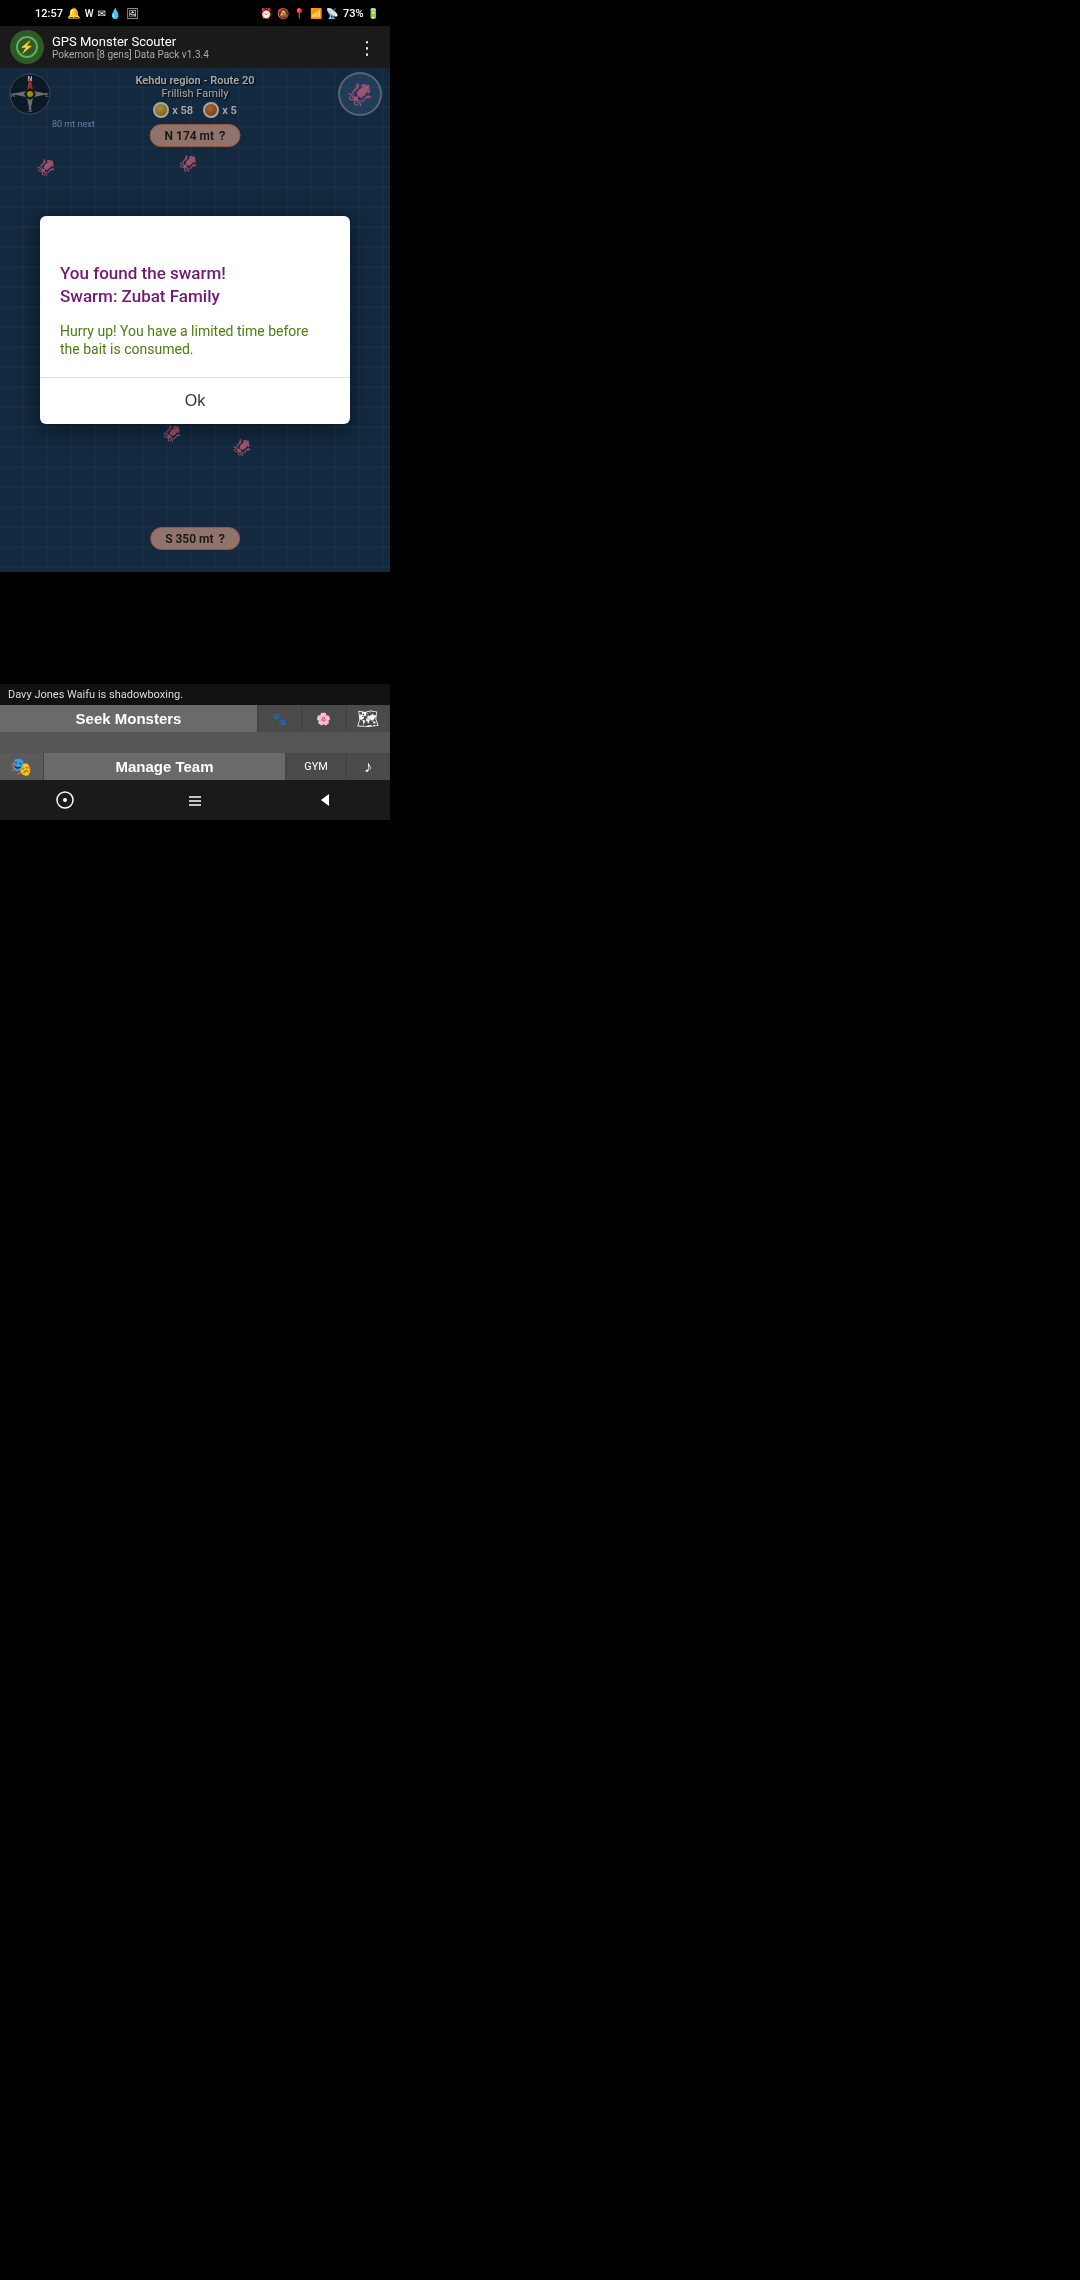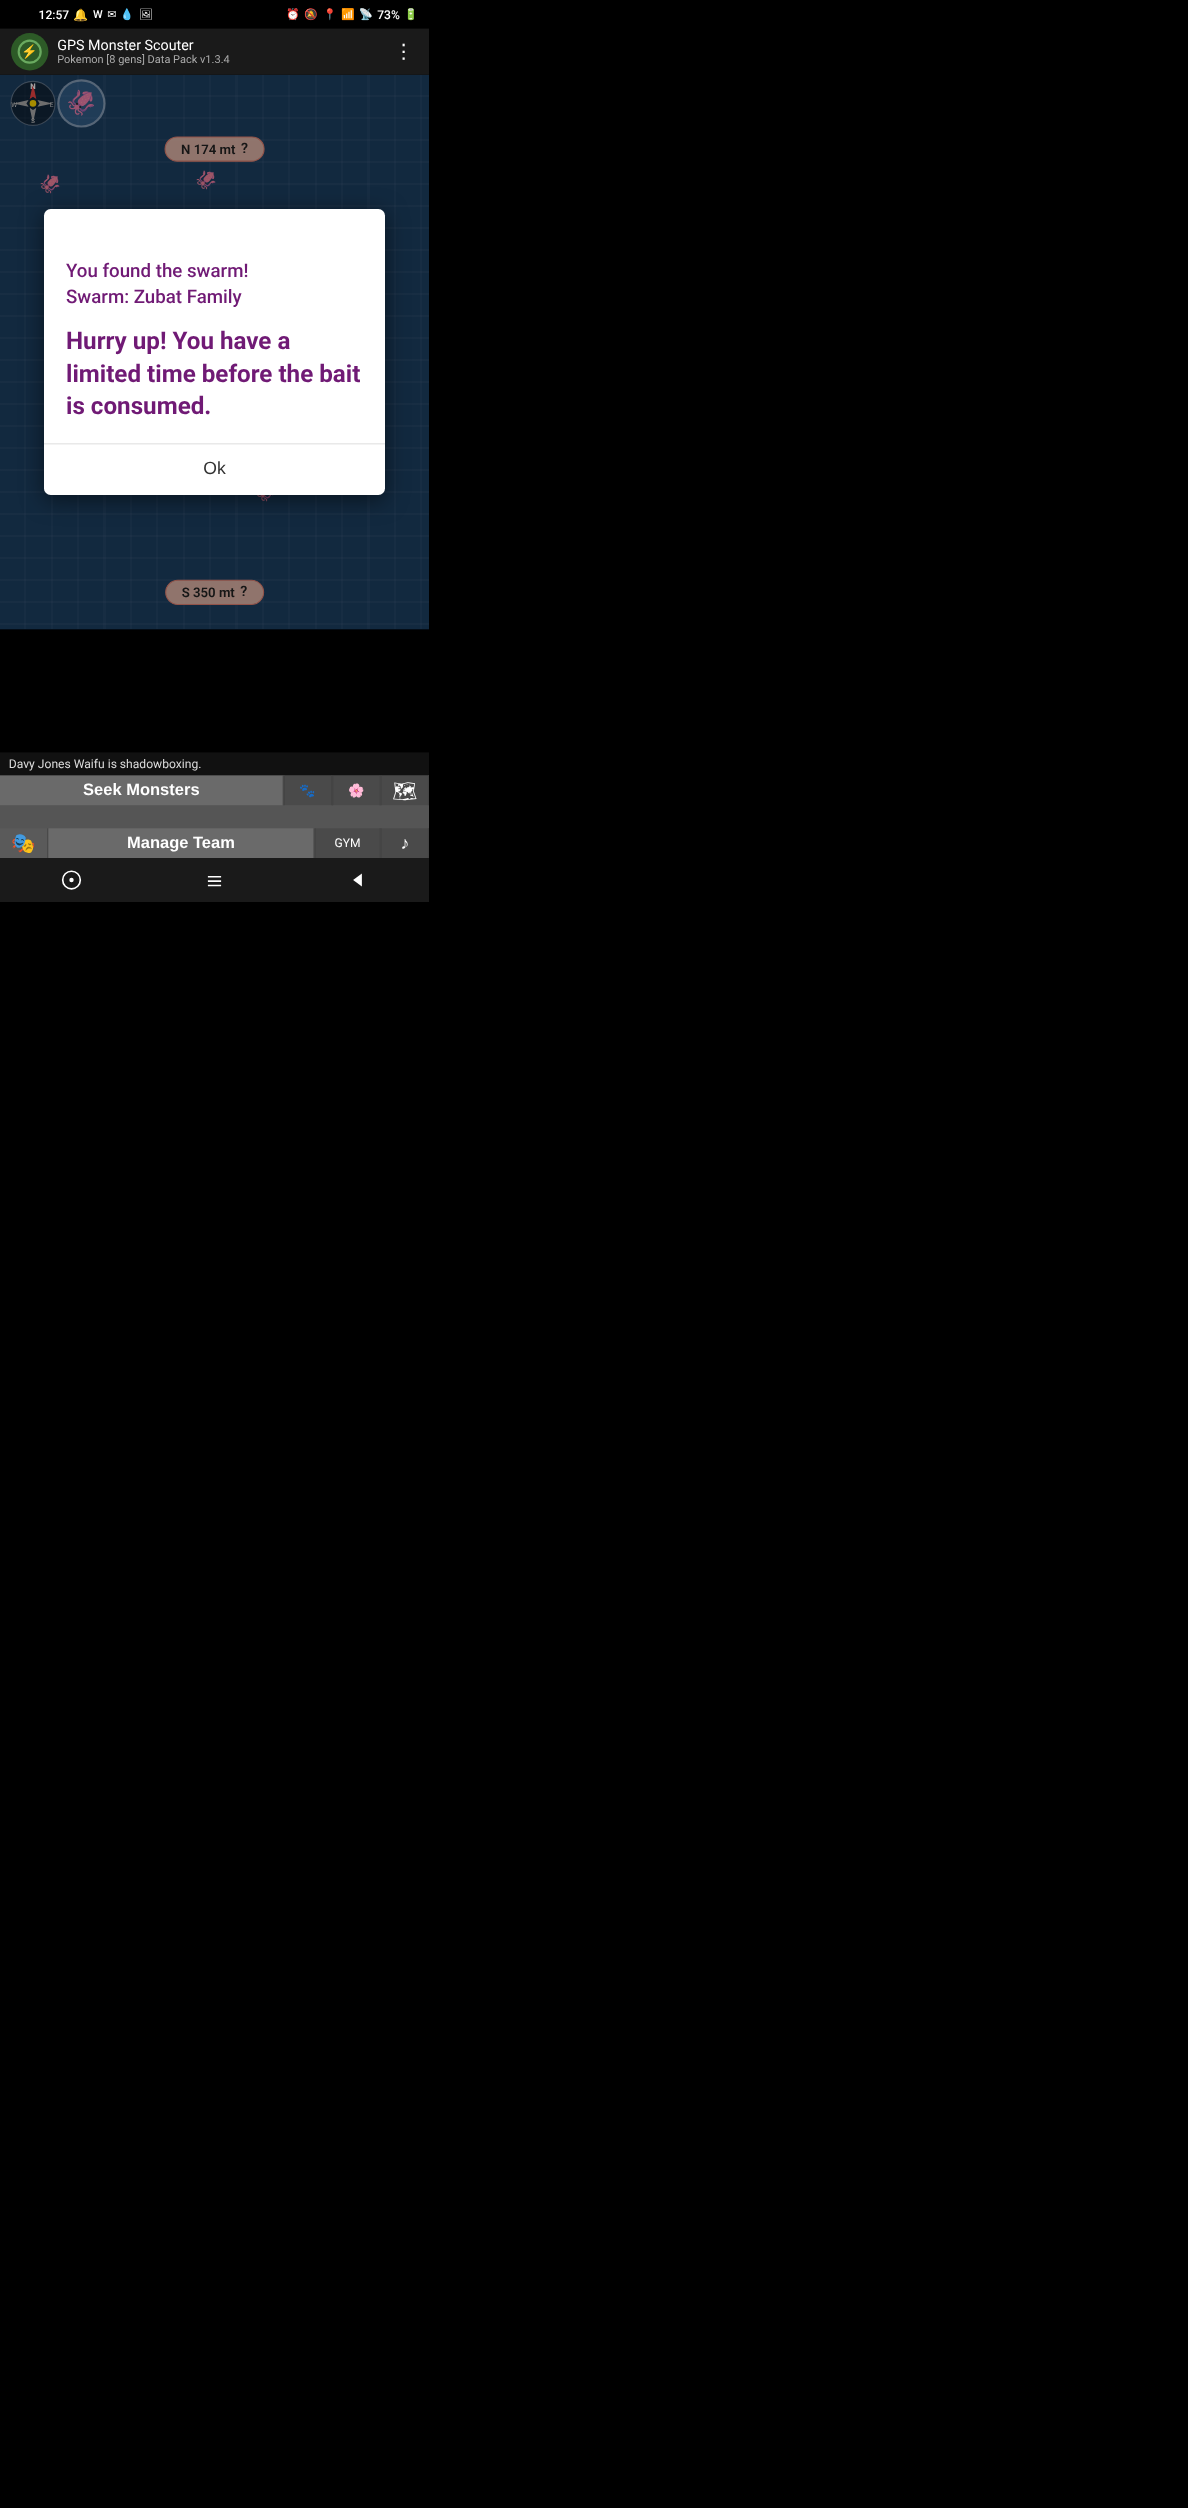--- a/index.html
+++ b/index.html
@@ -204,24 +204,23 @@
     }
     .modal-text-main {
       font-size: 17px;
       font-weight: 500;
       color: #701a75;
       line-height: 1.35;
       margin-bottom: 14px;
       margin-top: 24px;
     }
     .modal-text-secondary {
-      font-size: 22px;
-      color: #701a75;
+      font-size: 14px;
+      color: #4d7c0f;
       line-height: 1.35;
-      font-weight: bold;
     }
     .modal-divider {
       height: 1px;
       background: #e0e0e0;
     }
     .modal-btn-row {
       display: flex;
       justify-content: center;
     }
     .modal-ok-btn {
@@ -380,20 +379,35 @@
         <polygon points="4,22 18,19 16,22 18,25" fill="#aaa"></polygon>
         <polygon points="40,22 26,19 28,22 26,25" fill="#aaa"></polygon>
         <text x="22" y="9" text-anchor="middle" fill="#fff" font-size="7" font-weight="bold">N</text>
         <text x="22" y="40" text-anchor="middle" fill="#ccc" font-size="6">S</text>
         <text x="5" y="25" text-anchor="middle" fill="#ccc" font-size="6">W</text>
         <text x="39" y="25" text-anchor="middle" fill="#ccc" font-size="6">E</text>
         <circle cx="22" cy="22" r="3" fill="#ffd700"></circle>
       </svg>
     </div>
 
+    <div class="hud-center">
+      <div class="region-name">Kehdu region - Route 20</div>
+      <div class="pokemon-family">Frillish Family</div>
+      <div class="item-counts">
+        <div class="item-count">
+          <div class="item-ball ball-gold"></div>
+          <span>x 58</span>
+        </div>
+        <div class="item-count">
+          <div class="item-ball ball-orange"></div>
+          <span>x 5</span>
+        </div>
+      </div>
+      <div class="next-label">80 mt next</div>
+    </div>
 
     <div class="hud-pokemon-avatar">
       <span>🦑</span>
     </div>
   </div>
 
   <div class="dist-badge">
     <span>N 174 mt</span>
     <span style="font-size:13px;">?</span>
   </div>

